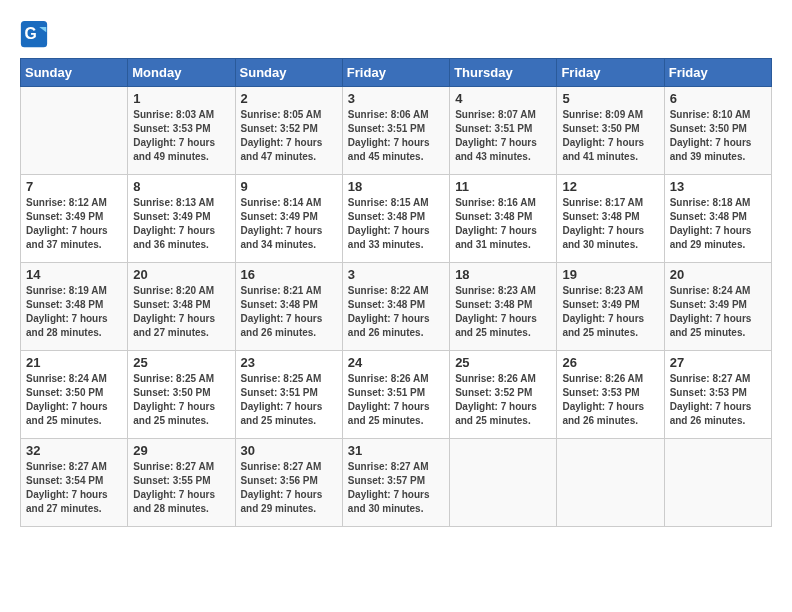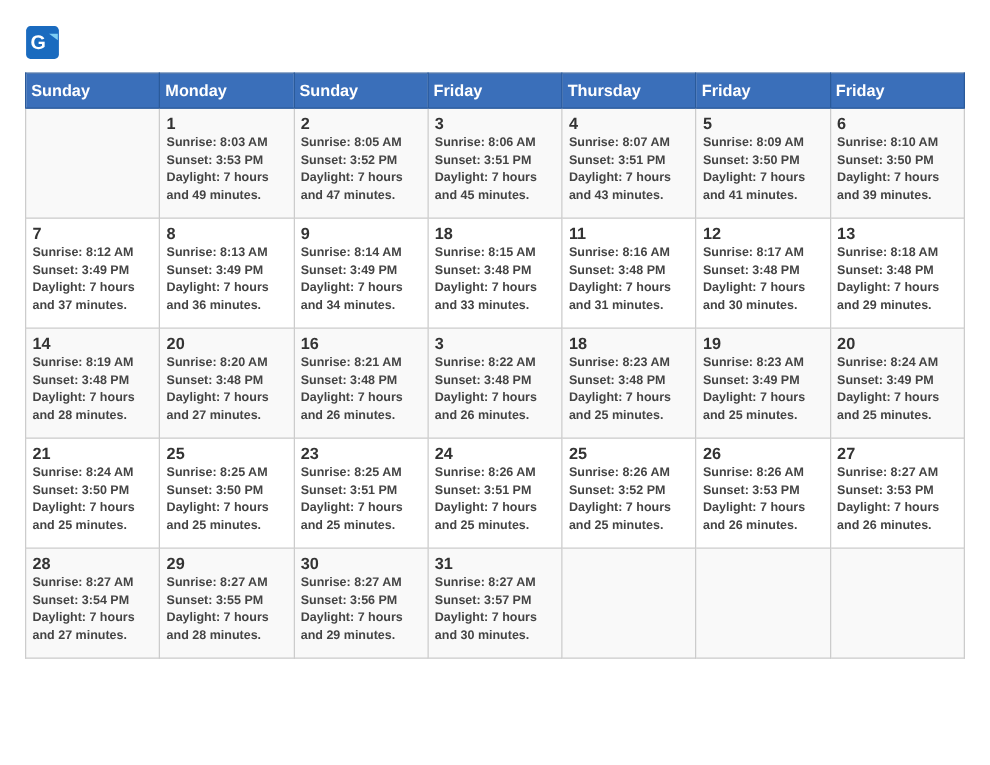--- a/index.html
+++ b/index.html
@@ -239,21 +239,21 @@
           <span class="day-number">26</span>
           <div class="day-info">Sunrise: 8:26 AM<br>Sunset: 3:53 PM<br>Daylight: 7 hours and 26 minutes.</div>
         </td>
         <td>
           <span class="day-number">27</span>
           <div class="day-info">Sunrise: 8:27 AM<br>Sunset: 3:53 PM<br>Daylight: 7 hours and 26 minutes.</div>
         </td>
       </tr>
       <tr>
         <td>
-          <span class="day-number">28</span>
+          <span class="day-number">32</span>
           <div class="day-info">Sunrise: 8:27 AM<br>Sunset: 3:54 PM<br>Daylight: 7 hours and 27 minutes.</div>
         </td>
         <td>
           <span class="day-number">29</span>
           <div class="day-info">Sunrise: 8:27 AM<br>Sunset: 3:55 PM<br>Daylight: 7 hours and 28 minutes.</div>
         </td>
         <td>
           <span class="day-number">30</span>
           <div class="day-info">Sunrise: 8:27 AM<br>Sunset: 3:56 PM<br>Daylight: 7 hours and 29 minutes.</div>
         </td>

